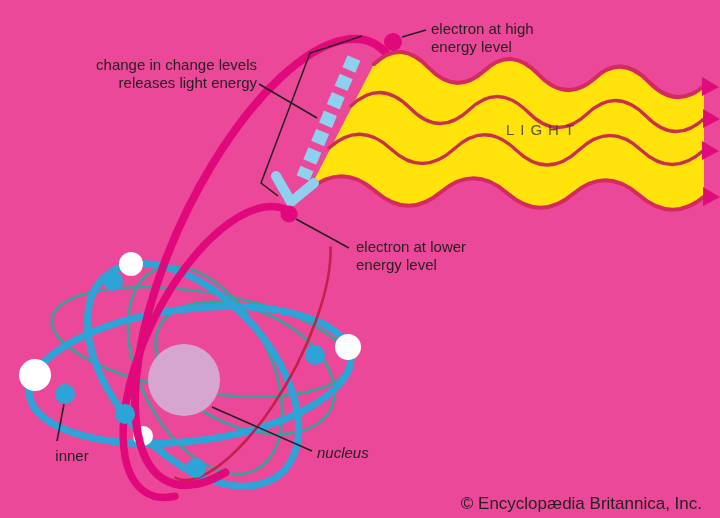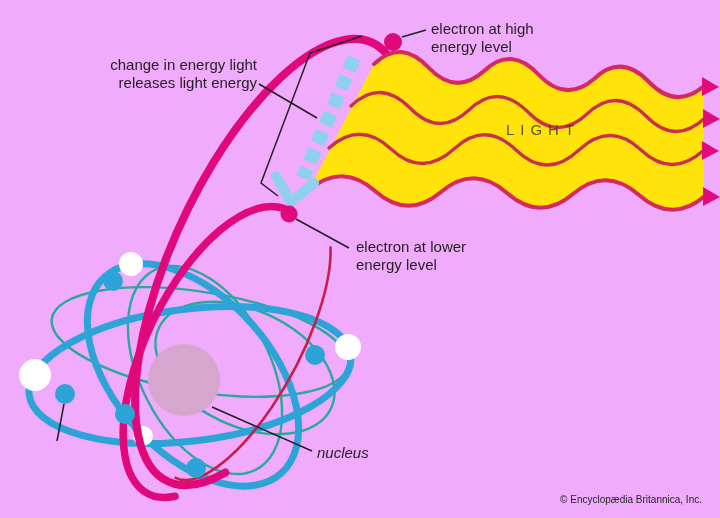--- a/index.html
+++ b/index.html
@@ -1,30 +1,30 @@
 <!DOCTYPE html>
 <html style="--magenta: #e0087a; --crimson: #c5204c; --blue: #2da4d8; --light-blue: #8fd0ee; --teal: #2ba89c; --nucleus-fill: #d7a6cf; --yellow: #ffe30a; --wave-red: #c9304b; --band-border: #d42a60; --arrow-pink: #e10c7c; --text: #231f20; --light-text: #3c3c3c;"><head>
 <meta charset="utf-8">
 <style>
   :root{
     --magenta:#e0087a; --crimson:#c5204c; --blue:#2da4d8; --light-blue:#8fd0ee;
     --teal:#2ba89c; --nucleus-fill:#d7a6cf; --yellow:#ffe30a; --wave-red:#c9304b;
     --band-border:#d42a60; --arrow-pink:#e10c7c; --text:#231f20; --light-text:#3c3c3c;
   }
   html,body{margin:0;padding:0;background:#fff;}
-  .stage{position:relative;width:720px;height:518px;background:#f0abfc;overflow:hidden;
+  .stage{position:relative;width:720px;height:518px;background:#ec4899;overflow:hidden;
          font-family:"Liberation Sans", sans-serif;}
   svg{position:absolute;left:0;top:0;}
   .lbl{position:absolute;color:var(--text);font-size:15px;line-height:18px;}
   .lbl span{display:block;}
   .lbl-right{text-align:right;}
   .lbl-center{text-align:center;}
   #light-label{position:absolute;left:468px;top:121px;width:150px;text-align:center;
     color:var(--light-text);font-size:15px;letter-spacing:6px;font-weight:normal;opacity:.85;}
-  #credit{position:absolute;right:18px;top:494px;color:var(--text);font-size:10px;}
+  #credit{position:absolute;right:18px;top:494px;color:var(--text);font-size:17px;}
   
   .st-teal{stroke:var(--teal);stroke-width:2.4;fill:none;}
   .st-blue{stroke:var(--blue);stroke-width:7;fill:none;}
   .st-m1{stroke:var(--magenta);stroke-width:8;fill:none;stroke-linecap:round;}
   .st-m2{stroke:var(--magenta);stroke-width:7.5;fill:none;stroke-linecap:round;}
   .st-m3{stroke:var(--crimson);stroke-width:2.6;fill:none;}
   .gap{fill:#fff;stroke:none;}
   .nucleus{fill:var(--nucleus-fill);stroke:none;}
   .e-blue{fill:var(--blue);stroke:none;}
   .e-mag{fill:var(--magenta);stroke:none;}
@@ -110,30 +110,31 @@
       <circle class="e-mag" cx="289" cy="214" r="8.5"></circle>
     </g>
   </svg>
 
   <div class="lbl" style="left:431px;top:20px;">
     <span>electron at high</span>
     <span>energy level</span>
   </div>
 
   <div class="lbl lbl-right" style="right:463px;top:56px;">
-    <span>change in energy light</span>
+    <span>change in change levels</span>
     <span>releases light energy</span>
   </div>
 
   <div class="lbl" style="left:356px;top:238px;">
     <span>electron at lower</span>
     <span>energy level</span>
   </div>
 
   <div class="lbl lbl-center" style="left:30px;top:447px;width:84px;">
+    <span>inner</span>
   </div>
 
   <div class="lbl" style="left:317px;top:444px;font-style:italic;">
     <span>nucleus</span>
   </div>
 
   <div id="light-label">LIGHT</div>
 
   <div id="credit">© Encyclopædia Britannica, Inc.</div>
 </div>

